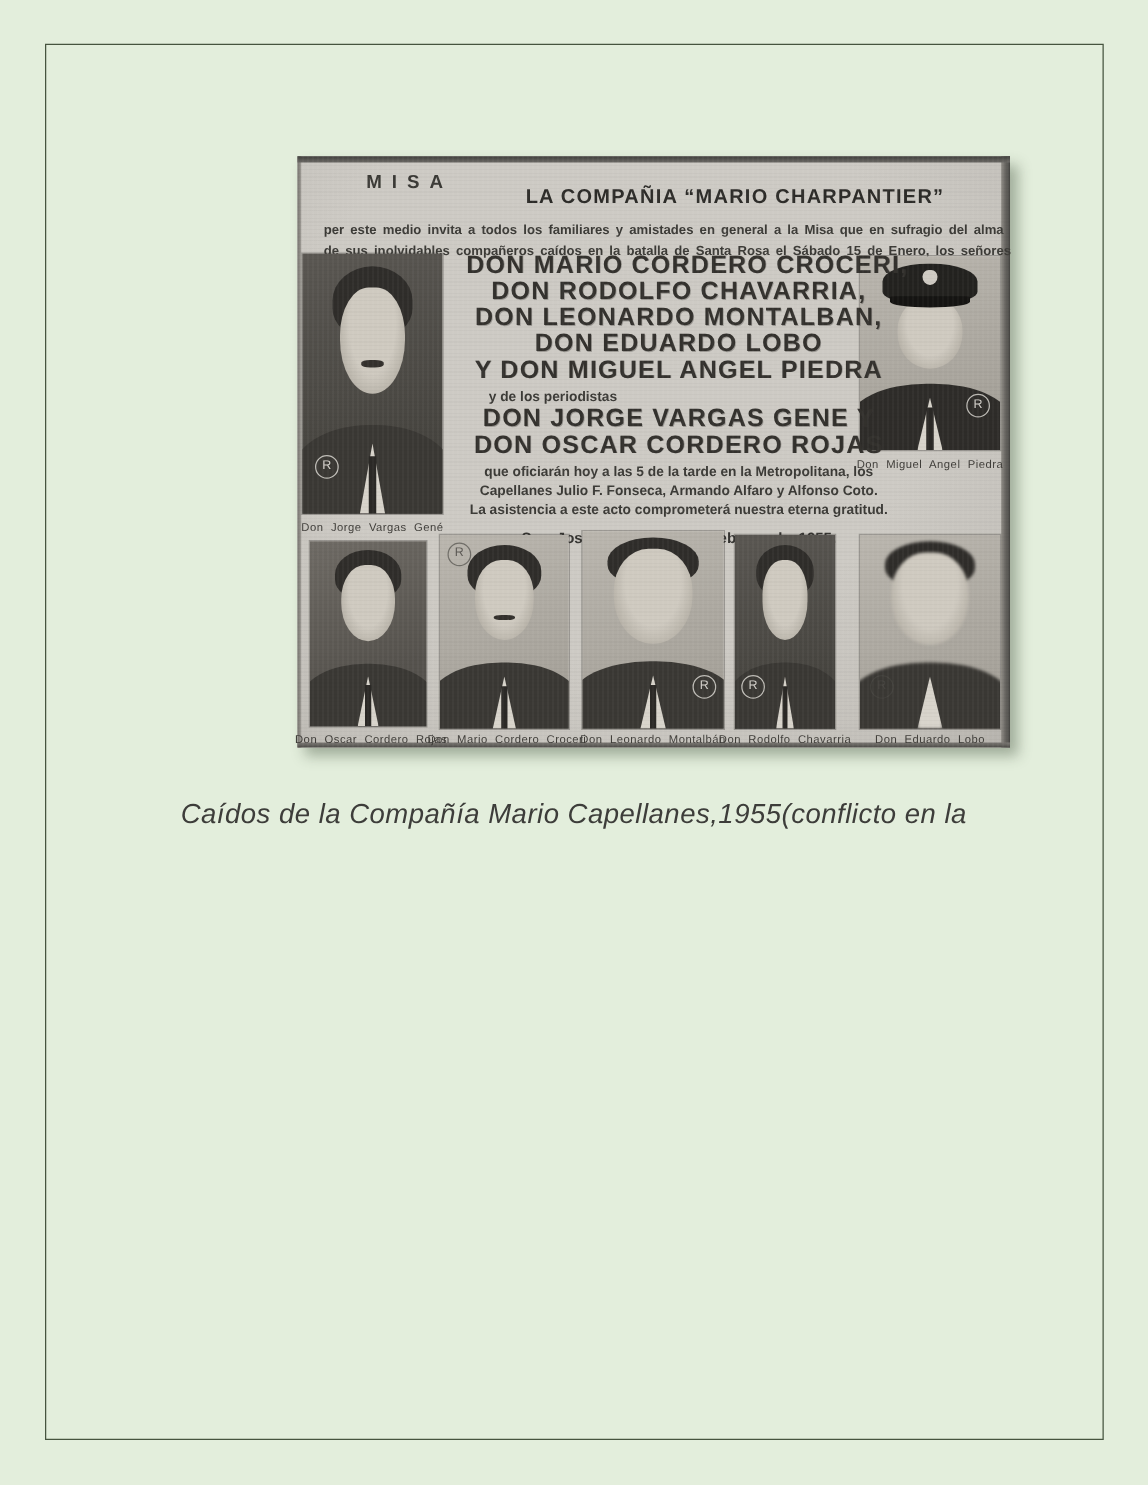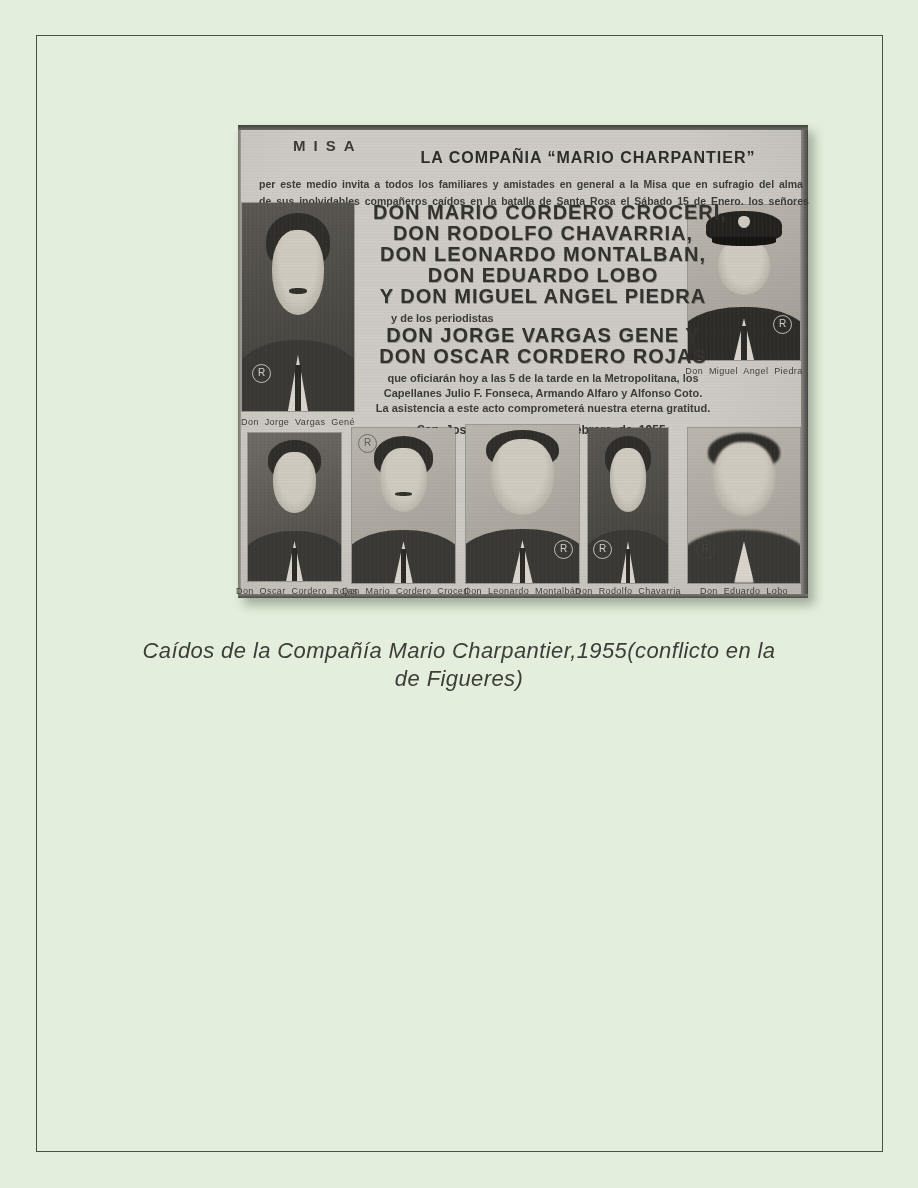--- a/index.html
+++ b/index.html
@@ -215,15 +215,14 @@
     <i class="po-suit"></i>
     <i class="po-shirt"></i>
     <span class="rmark rm-dark" style="left:8px;bottom:24px;">R</span>
   </div>
   <div class="photo-caption" style="left:441px;top:461px;width:130px;">Don Eduardo Lobo</div>
 
   <div class="grain"></div>
 </div>
 
 <div class="page-caption">
-  <div>Caídos de la Compañía Mario Charpantier,1955(conflicto en la</div>
-  <div>de Figueres)</div>
+  <div>Caídos de la Compañía Mario Capellanes,1955(conflicto en la</div>
 </div>
 
 </body></html>

